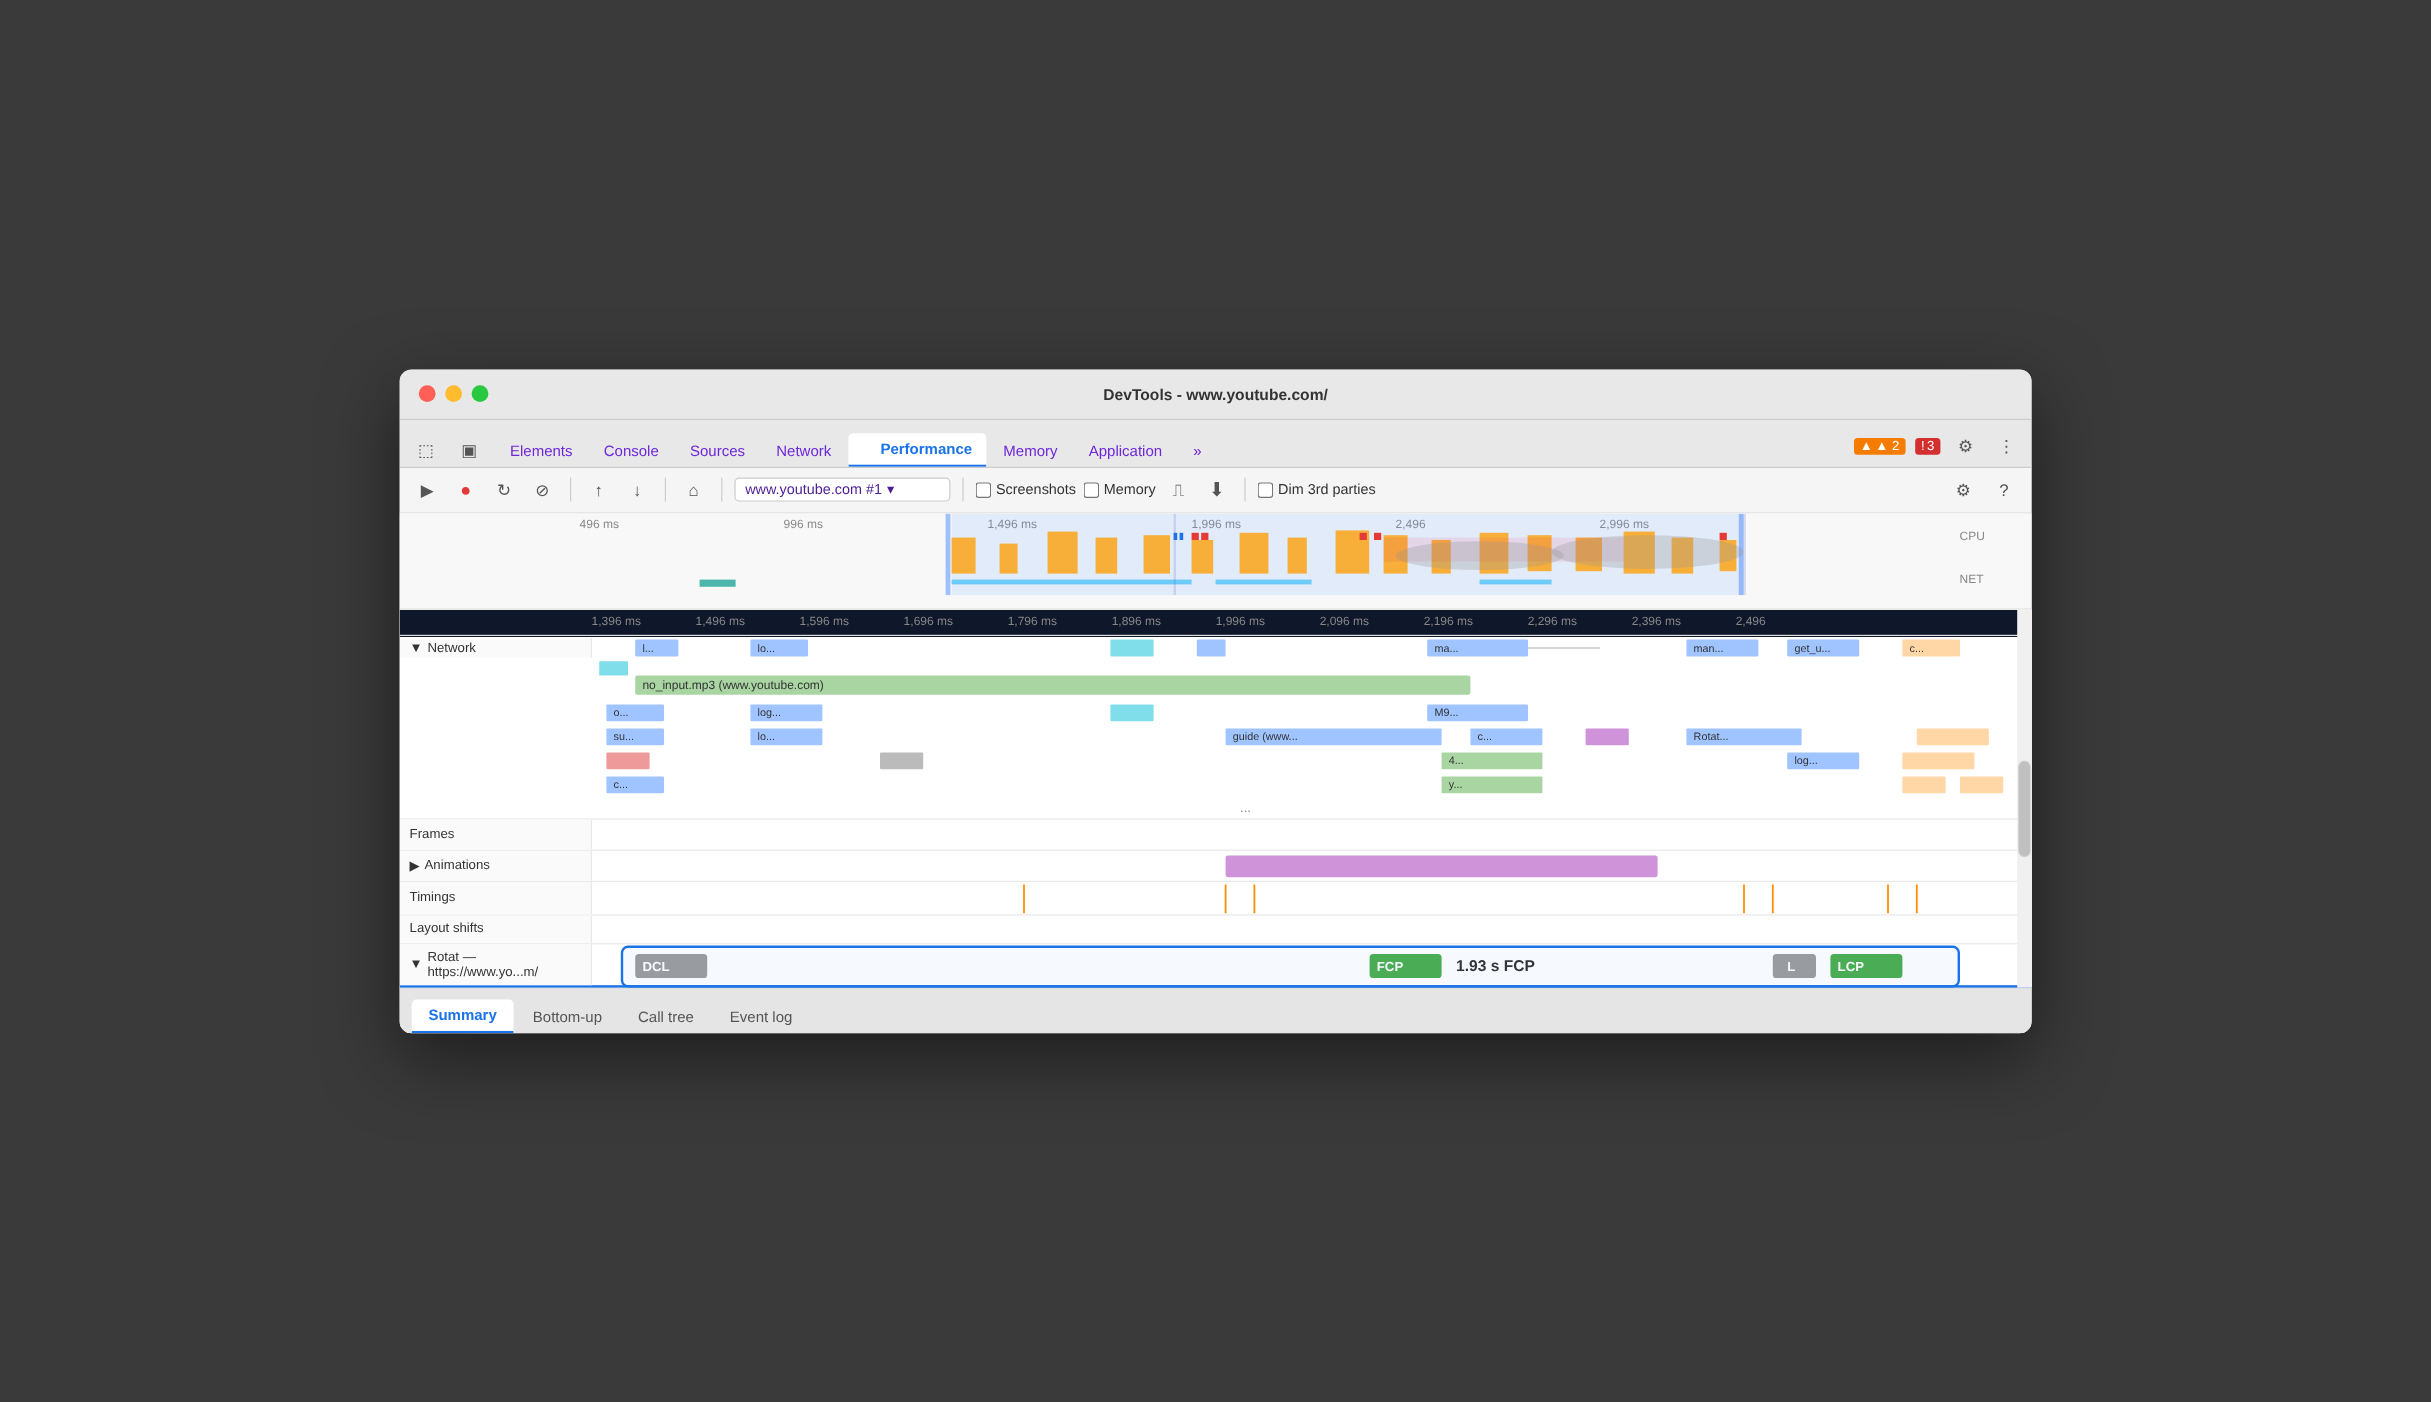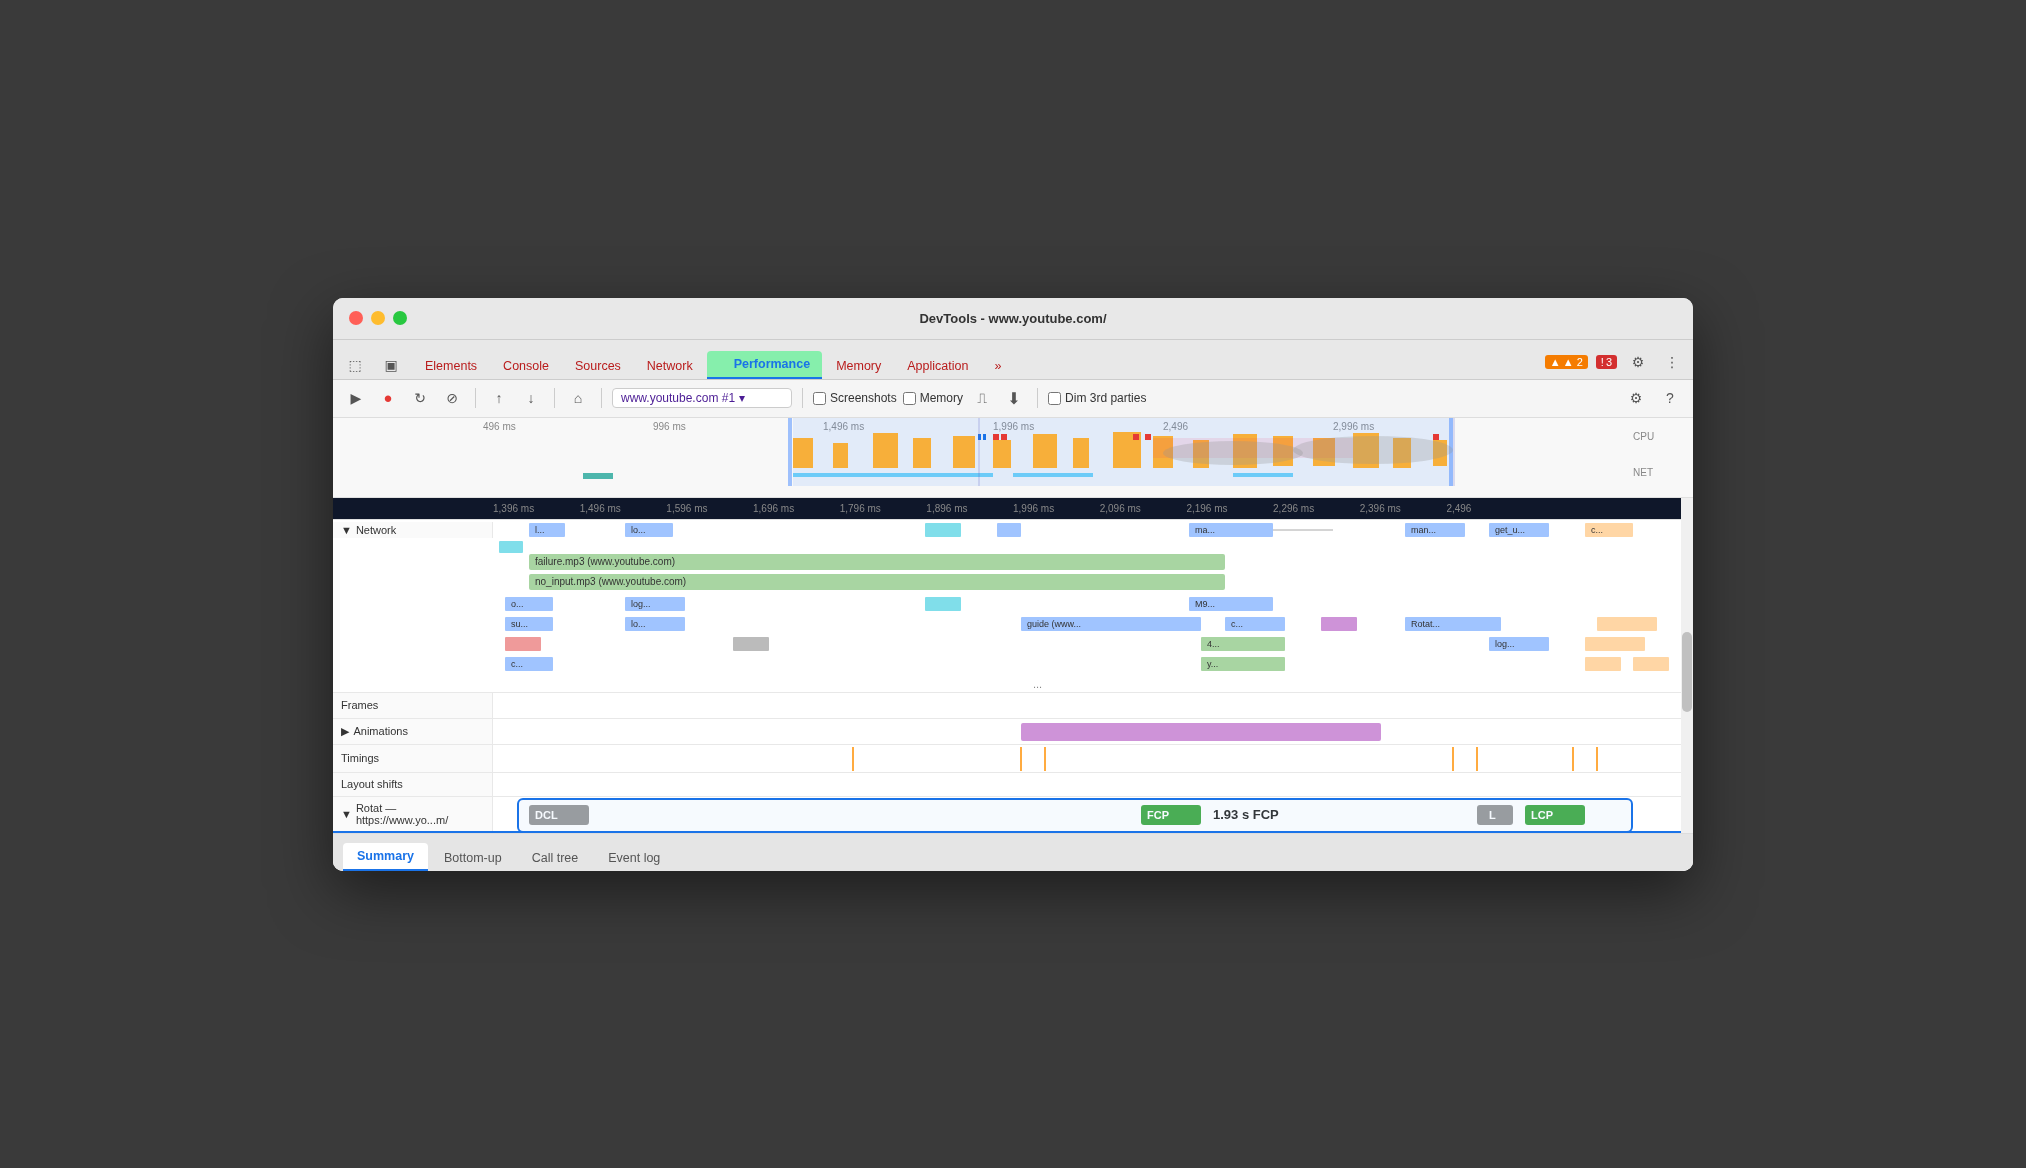--- a/index.html
+++ b/index.html
@@ -62,27 +62,27 @@
       justify-content: center;
       font-size: 14px;
       color: #555;
       cursor: pointer;
       border-radius: 4px;
       margin-right: 6px;
     }
     .tab-item {
       padding: 6px 12px;
       font-size: 12.5px;
-      color: #b91c1c;
+      color: #6d28d9;
       cursor: pointer;
       border-radius: 4px 4px 0 0;
       white-space: nowrap;
     }
     .tab-item.active {
-      background: #86efac;
+      background: #ffffff;
       color: #1a73e8;
       font-weight: 600;
       border-bottom: 2px solid #1a73e8;
       padding-left: 27px;
     }
     .tab-spacer { flex: 1; }
     .tab-right {
       display: flex;
       align-items: center;
       gap: 8px;
@@ -444,29 +444,20 @@
           <div style="display:flex; height:14px;">
             <div class="track-label" style="background:transparent; border:none;"></div>
             <div style="flex:1; position:relative;">
               <svg width="100%" height="14">
 
                 <rect x="0.5%" y="1" width="2%" height="12" fill="#80deea" rx="1"></rect>
               </svg>
             </div>
           </div>
 
-          <div style="display:flex; height:20px; align-items:center;">
-            <div class="track-label" style="font-size:10px; background:transparent; border:none;"></div>
-            <div style="flex:1; position:relative;">
-              <svg width="100%" height="20">
-                <rect x="3%" y="2" width="58%" height="16" fill="#a8d5a2" rx="2"></rect>
-                <text x="3.5%" y="13" font-size="10" fill="#333">failure.mp3 (www.youtube.com)</text>
-              </svg>
-            </div>
-          </div>
 
           <div style="display:flex; height:20px; align-items:center;">
             <div class="track-label" style="background:transparent; border:none;"></div>
             <div style="flex:1; position:relative;">
               <svg width="100%" height="20">
                 <rect x="3%" y="2" width="58%" height="16" fill="#a8d5a2" rx="2"></rect>
                 <text x="3.5%" y="13" font-size="10" fill="#333">no_input.mp3 (www.youtube.com)</text>
               </svg>
             </div>
           </div>

